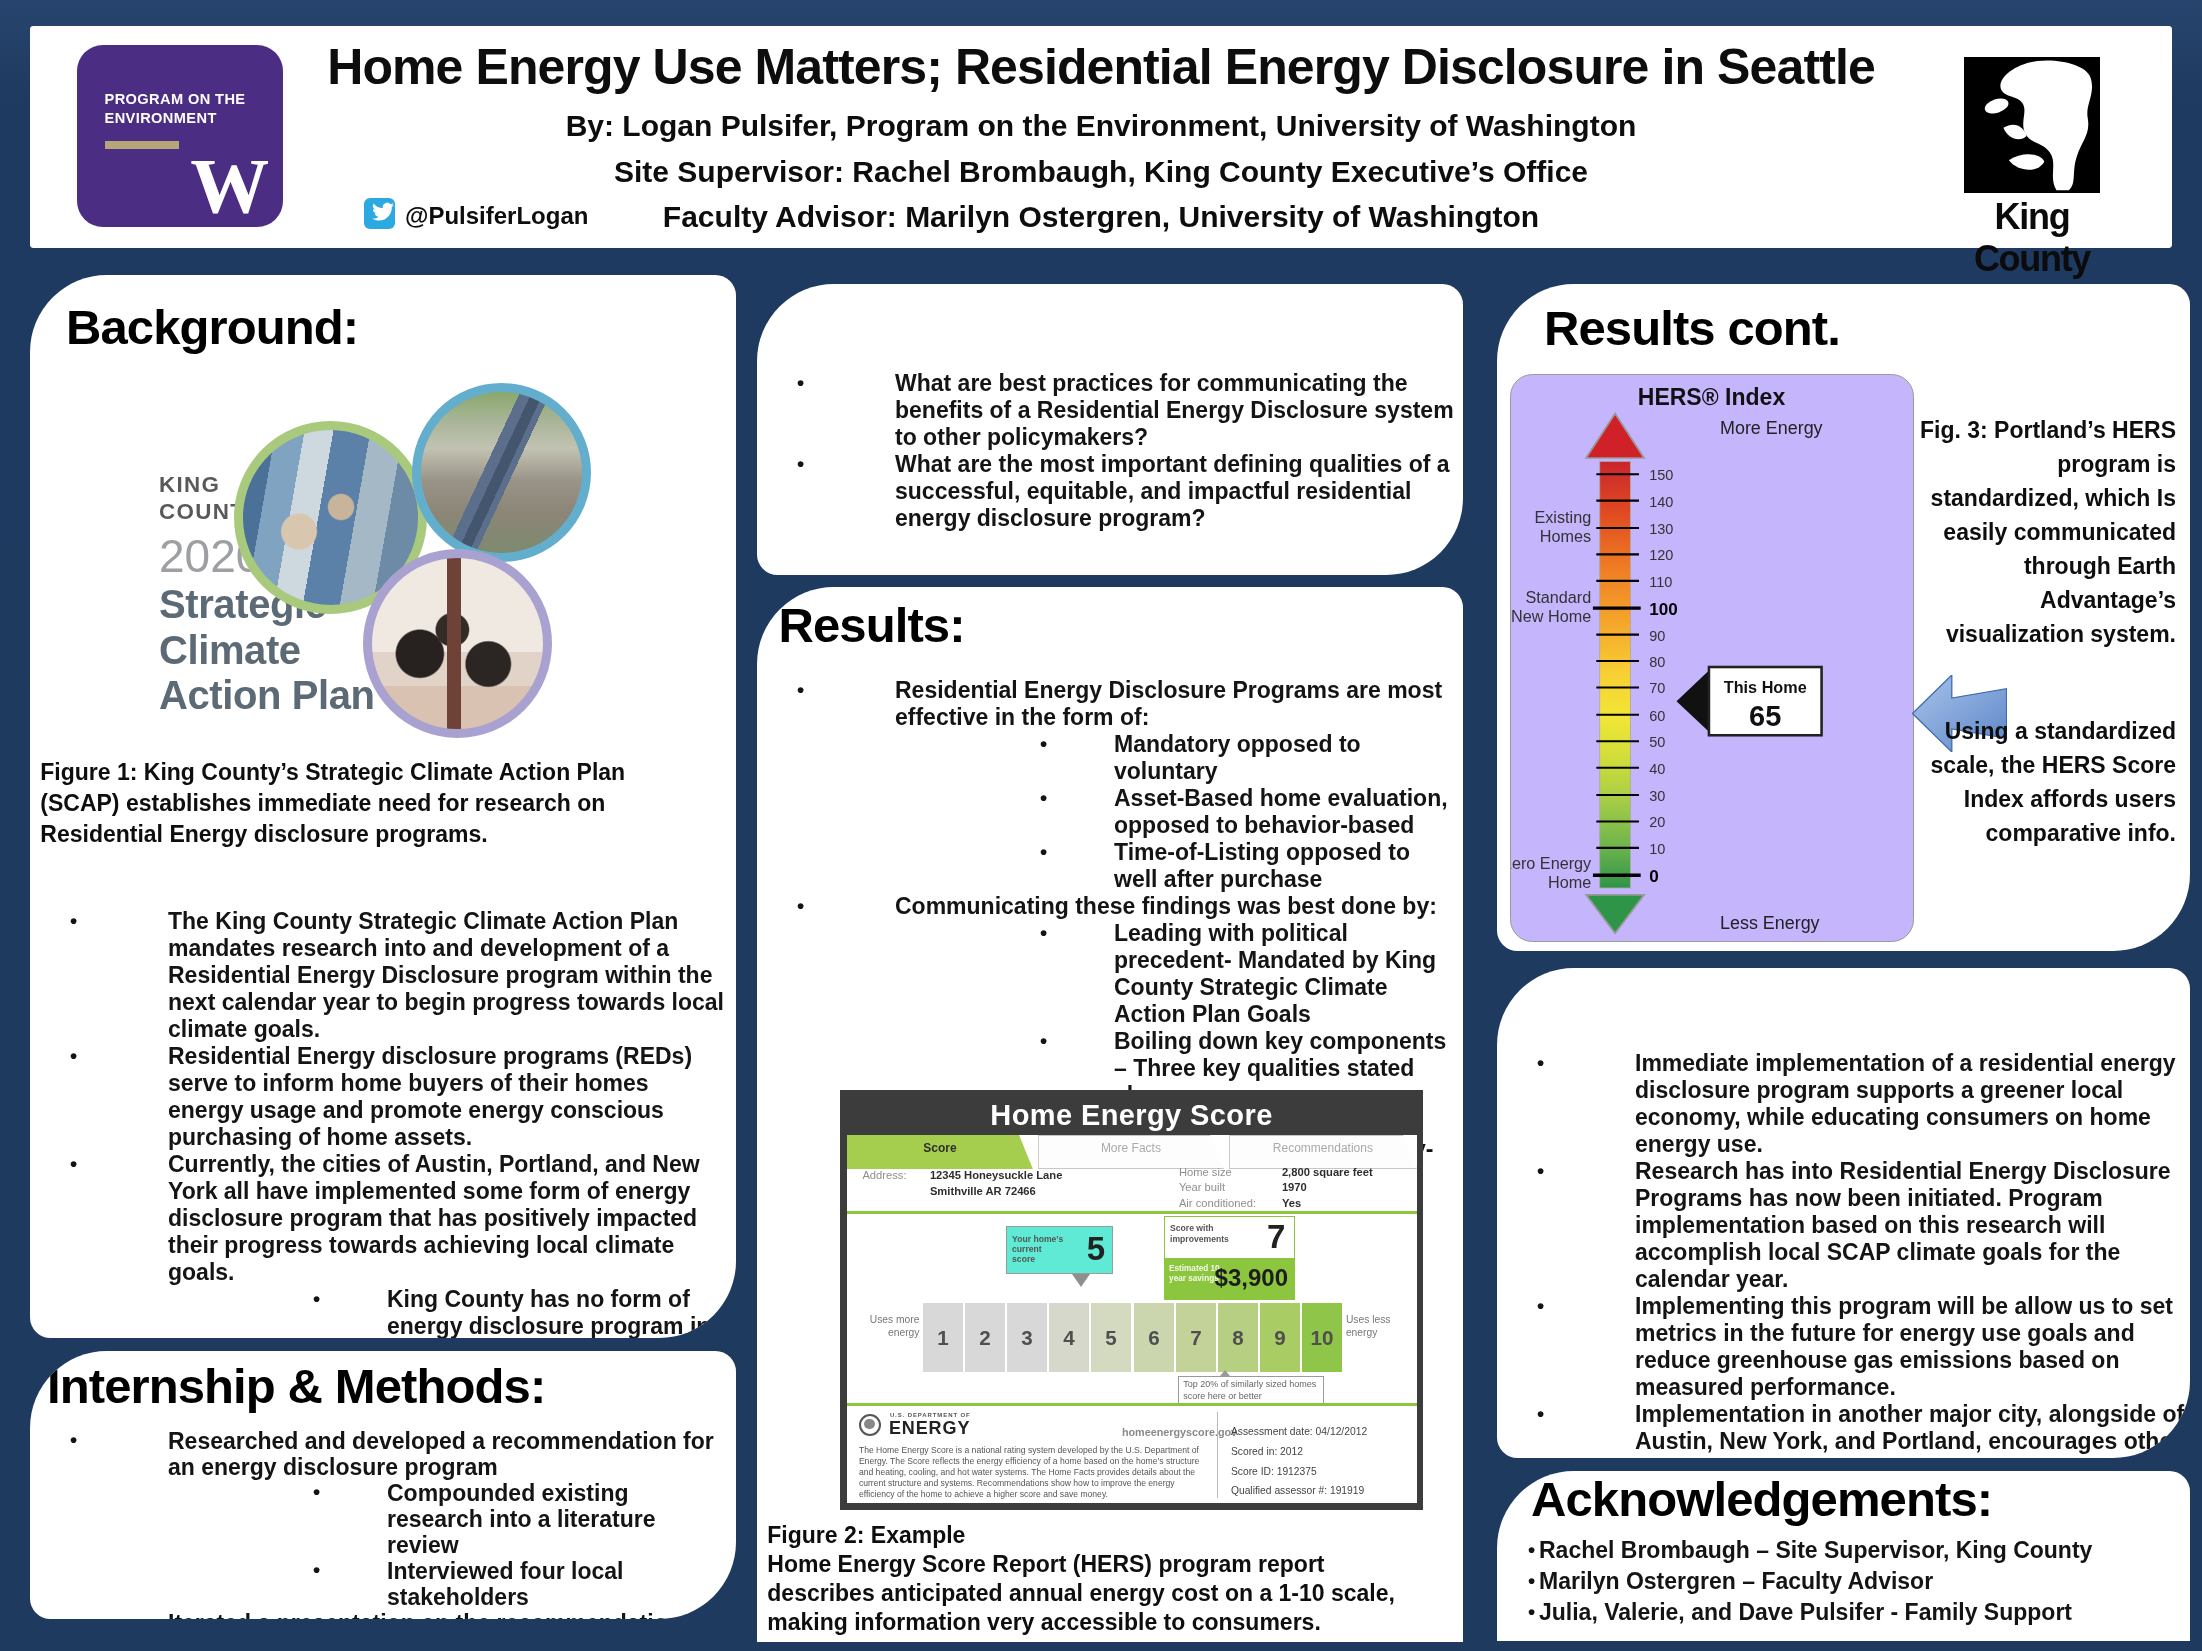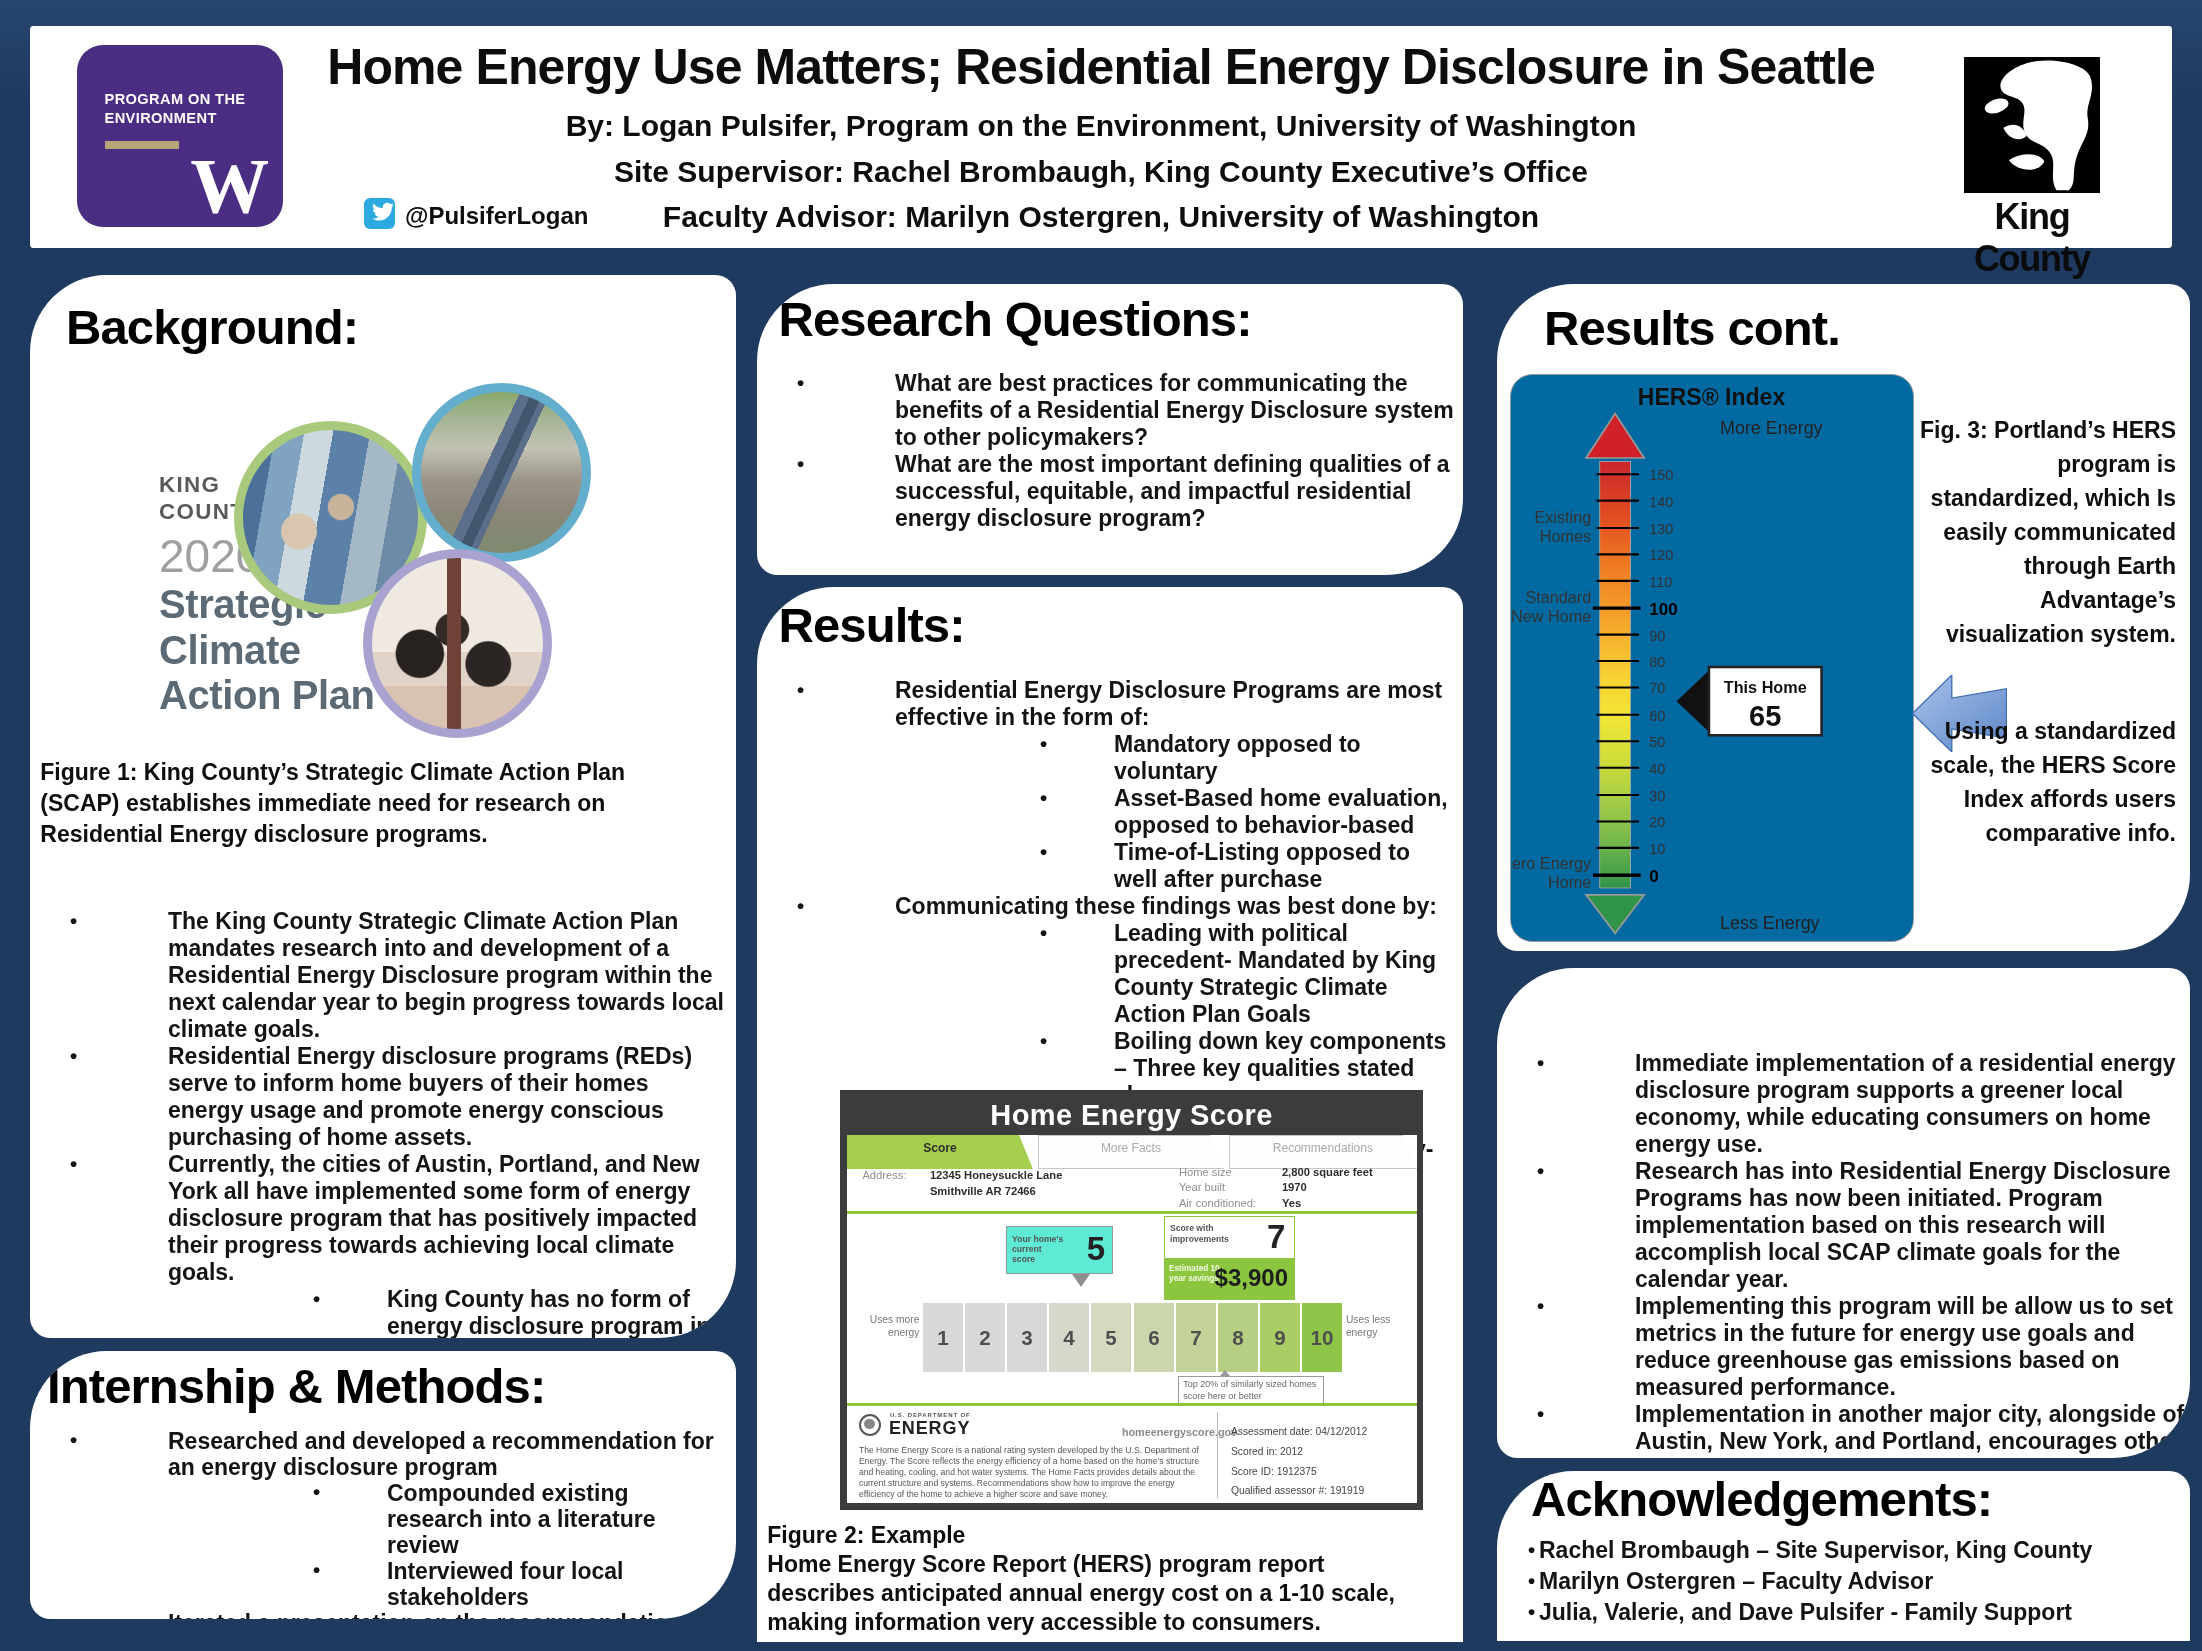--- a/index.html
+++ b/index.html
@@ -71,21 +71,21 @@
   .hes-foot{position:absolute;left:0;top:272px;width:570px;height:96px;}
   .doe-ring{position:absolute;left:12px;top:6.9px;width:22.4px;height:22.4px;border:2.6px solid #555;border-radius:50%;box-sizing:border-box;}
   .doe-ring::after{content:"";position:absolute;left:3.4px;top:3.4px;width:10.3px;height:10.3px;border-radius:50%;background:#888;}
   .doe-sm{position:absolute;left:43px;top:5.2px;font-size:6px;letter-spacing:0.9px;color:#555;font-weight:700;}
   .doe-bg{position:absolute;left:42px;top:11.2px;font-size:18px;font-weight:800;letter-spacing:0.9px;color:#222;}
   .hes-site{position:absolute;left:275px;top:19px;font-size:10.8px;font-weight:700;color:#8a8a8a;}
   .fineprint{position:absolute;left:12px;top:38px;width:346px;font-size:8.6px;line-height:1.28;color:#555;}
   .vdiv{position:absolute;left:370px;top:5.2px;width:0.9px;height:86px;background:#bbb;}
   .assess{position:absolute;left:384px;top:15.5px;width:181px;font-size:10.3px;line-height:1.9;color:#444;}
   
-  .hersbox{position:absolute;left:13px;top:90px;width:404px;height:568px;background:#0369a1;border:1.7px solid #9a9a9a;border-radius:22.4px;box-sizing:border-box;}
+  .hersbox{position:absolute;left:13px;top:90px;width:404px;height:568px;background:#c4b5fd;border:1.7px solid #9a9a9a;border-radius:22.4px;box-sizing:border-box;}
   .sidecap{position:absolute;width:262px;text-align:right;font-size:23px;font-weight:700;line-height:34px;color:#0e0e0e;}
   .bluearrow{position:absolute;left:415px;top:391px;width:95px;height:77px;}
 </style>
 </head>
 <body>
 
 <div class="panel" id="p-header" style="left:30px;top:26px;width:2142px;height:222px;border-radius:3.4px;">
   <div class="uw-logo">
     <div class="t">
       <div>PROGRAM ON THE</div>
@@ -172,21 +172,20 @@
           <li style="line-height:26px;"><span>Compounded existing research into a literature review</span></li>
           <li style="line-height:26px;"><span>Interviewed four local stakeholders</span></li>
         </ul>
       </li>
       <li style="line-height:26px;"><span>Iterated a presentation on the recommendation to local lawmakers</span></li>
     </ul>
   </div>
 </div>
 
 <div class="panel rTLBR" style="left:757px;top:284px;width:706px;height:291px;">
-  <div class="h1" style="left:21.5px;top:6.9px;">Research Questions:</div>
   <div style="position:absolute;left:0;top:86px;width:699px;">
     <ul class="b">
       <li><span>What are best practices for communicating the benefits of a Residential Energy Disclosure system to other policymakers?</span></li>
       <li><span>What are the most important defining qualities of a successful, equitable, and impactful residential energy disclosure program?</span></li>
     </ul>
   </div>
 </div>
 
 <div class="panel rTop" style="left:757px;top:587px;width:706px;height:1055px;">
   <div class="h1" style="left:21.5px;top:10.3px;">Results:</div>

